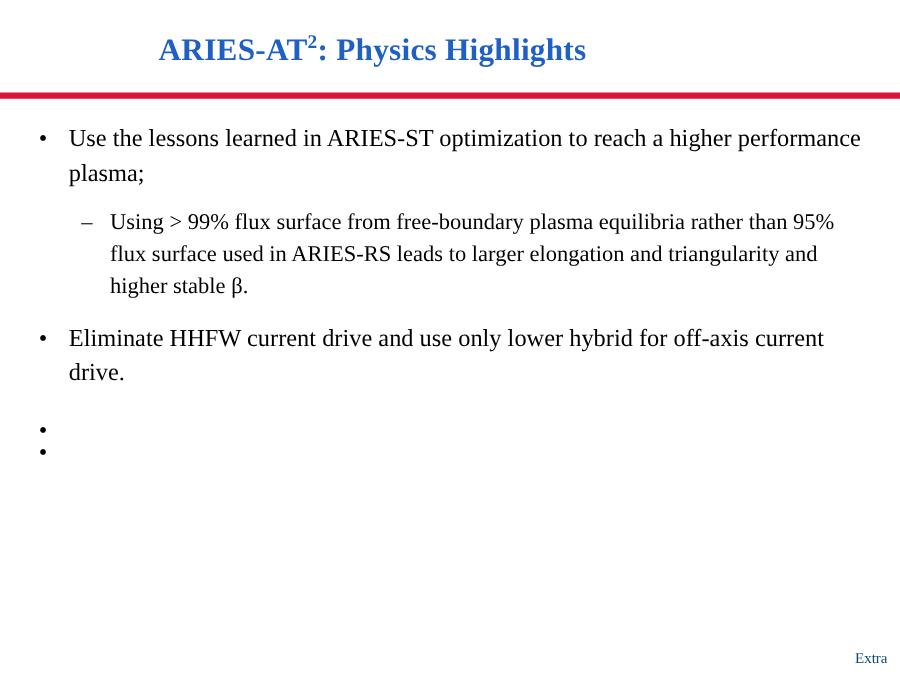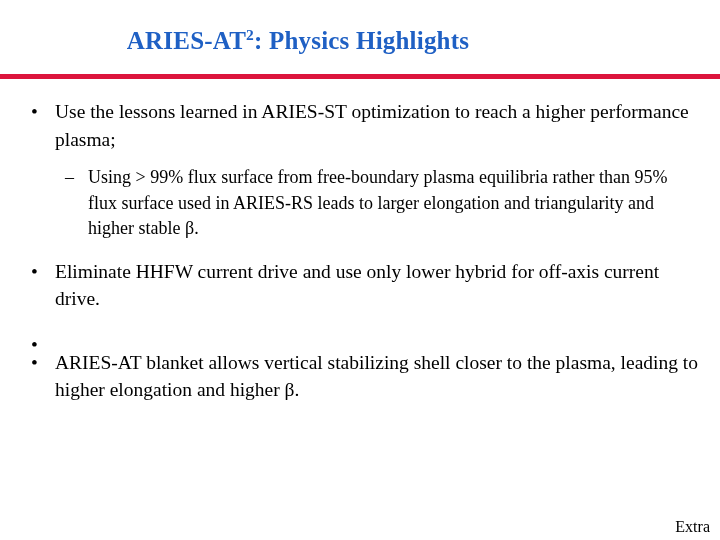--- a/index.html
+++ b/index.html
@@ -96,22 +96,22 @@
     line-height: 25.5px;
   }
 
   .spacer-sm { height: 6px; }
 
   
   .footer-note {
     position: absolute;
     right: 10px;
     bottom: 4px;
-    font-size: 16px;
-    color: #000000;
+    font-size: 12px;
+    color: #0c4a6e;
     line-height: 19px;
   }
 </style>
 </head>
 <body>
 
 <div class="slide">
 
   <div class="slide-title">
     <span>ARIES-AT</span><sup>2</sup><span>: Physics Highlights</span>
@@ -141,20 +141,19 @@
     <div class="spacer-sm"></div>
 
     <div class="bullet-l1">
       <span class="marker">•</span>
     </div>
 
     <div class="spacer-sm"></div>
 
     <div class="bullet-l1">
       <span class="marker">•</span>
-      <span>ARIES-AT blanket allows vertical stabilizing shell closer to the plasma, leading to higher elongation and higher β.</span>
     </div>
 
   </div>
 
   <div class="footer-note">Extra</div>
 
 </div>
 
 </body></html>

